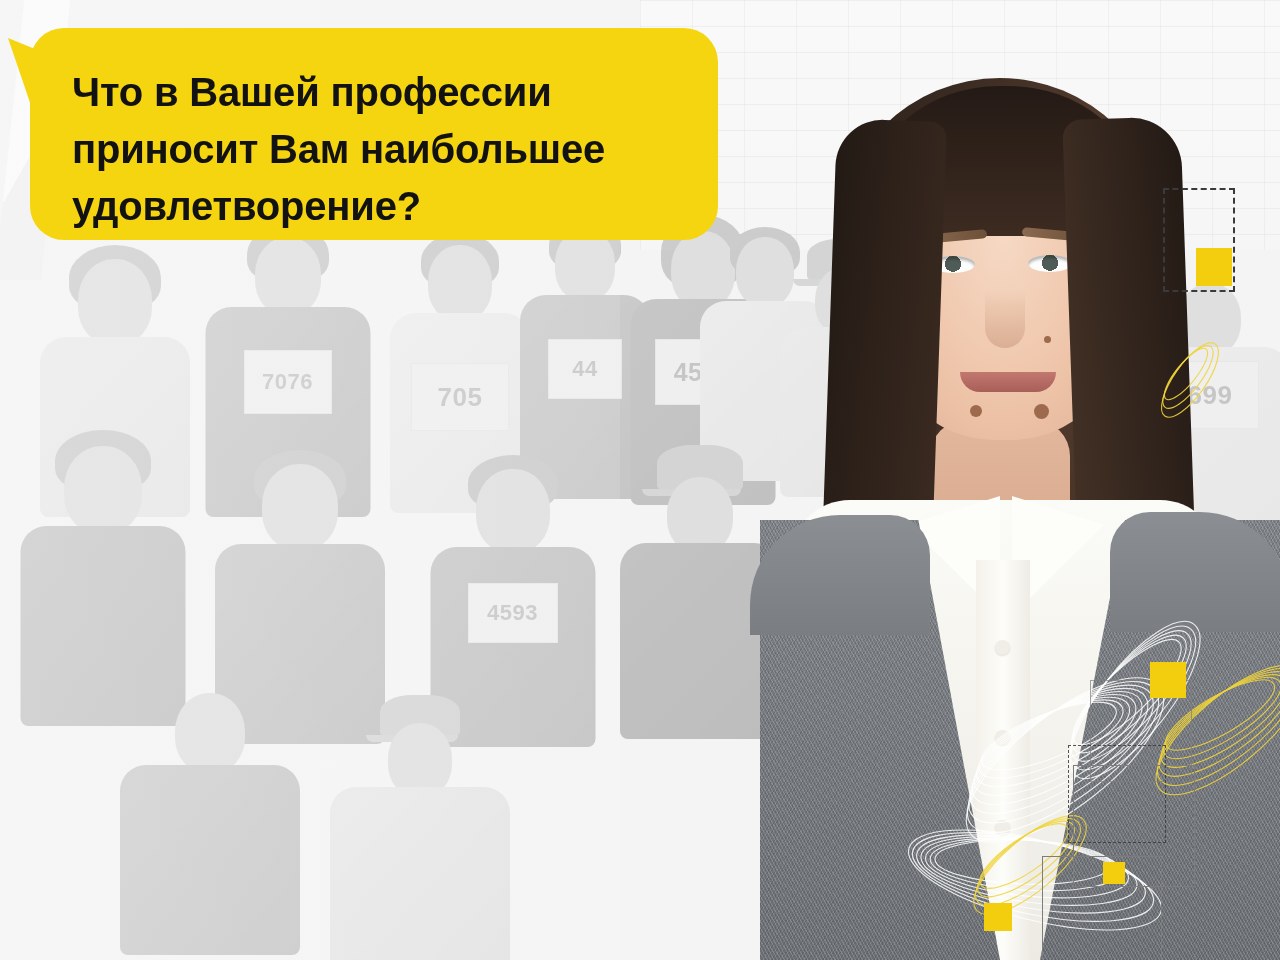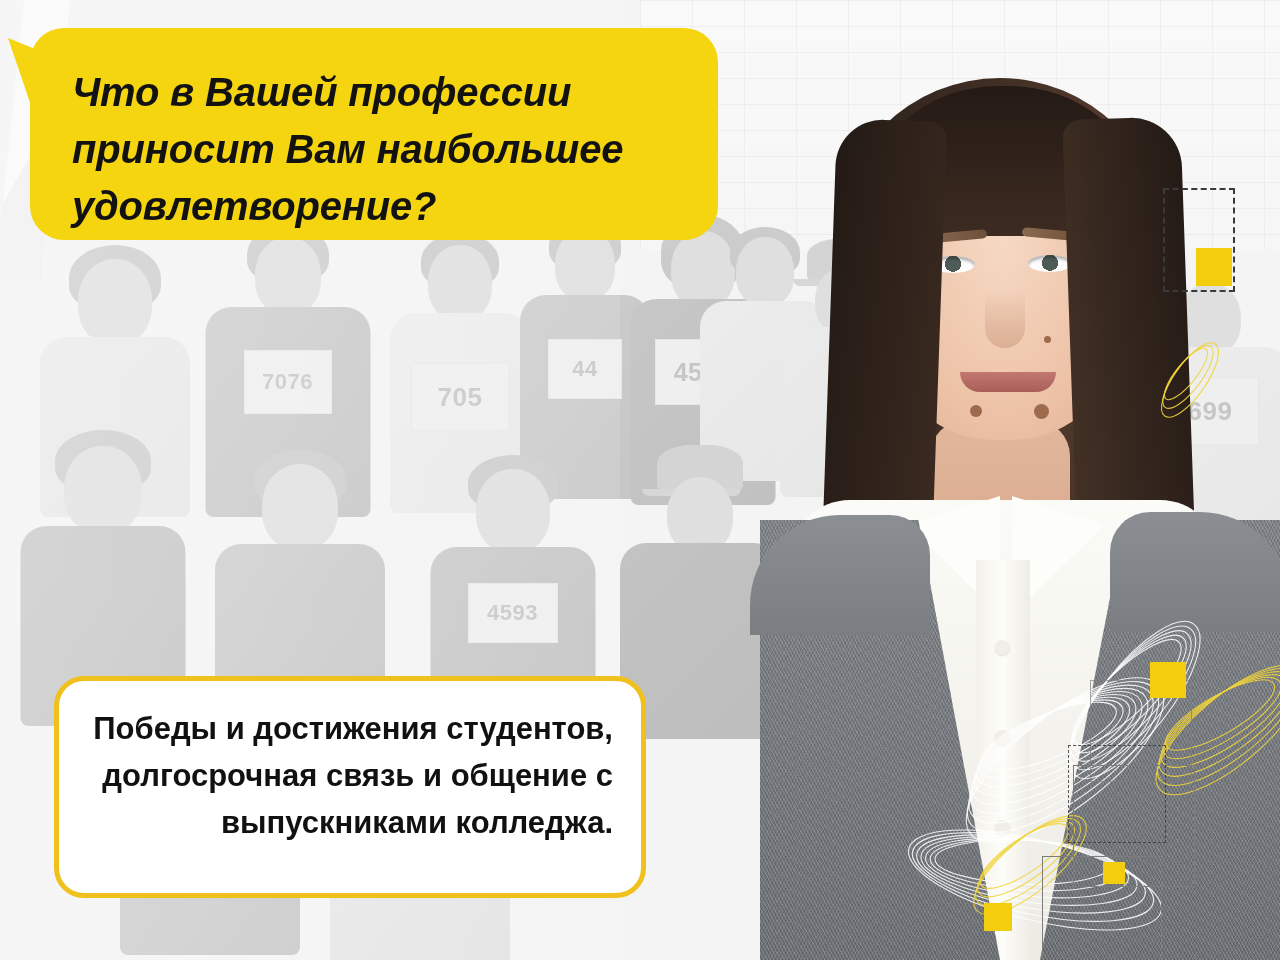--- a/index.html
+++ b/index.html
@@ -141,21 +141,20 @@
   .bubble .tail{
     position:absolute;left:-22px;top:10px;width:70px;height:110px;
     background:#F5D510;
     clip-path:polygon(0 0,100% 26%,100% 100%,46% 86%);
   }
   .bubble-text{
     position:absolute;left:42px;top:36px;width:610px;
     font-family:"Liberation Sans",sans-serif;
     font-weight:700;font-size:40px;line-height:57px;color:#121212;
     letter-spacing:-.2px;
-    font-style:italic;
   }
 
   
   .card{
     position:absolute;left:54px;top:676px;width:592px;height:222px;
     background:#fff;border:5px solid #F0C01C;border-radius:30px;
     box-sizing:border-box;
   }
   .card-text{
     position:absolute;right:28px;top:24px;width:530px;
@@ -247,21 +246,21 @@
       <div class="p" style="left:880px;top:34px;width:150px;height:250px;">
         <div class="hair" style="top:0;width:76px;height:54px;"></div>
         <div class="head" style="top:12px;width:62px;height:72px;"></div>
         <div class="body" style="top:78px;width:150px;height:180px;background:linear-gradient(135deg,#6a6a6a,#525252);"></div>
         <div class="bib" style="top:112px;width:84px;height:56px;font-size:21px;line-height:56px;">349</div>
       </div>
 
       <div class="p" style="left:1130px;top:58px;width:160px;height:250px;">
         <div class="head" style="top:10px;width:62px;height:72px;"></div>
         <div class="body" style="top:74px;width:160px;height:185px;background:linear-gradient(135deg,#efefef,#d9d9d9);"></div>
-        <div class="bib" style="top:104px;width:96px;height:66px;font-size:26px;line-height:66px;">699</div>
+        <div class="bib" style="top:88px;width:96px;height:66px;font-size:26px;line-height:66px;">699</div>
       </div>
 
       <div class="p" style="left:20px;top:215px;width:165px;height:280px;">
         <div class="hair" style="top:0;width:96px;height:62px;"></div>
         <div class="head" style="top:16px;width:78px;height:88px;"></div>
         <div class="body" style="top:96px;width:165px;height:200px;background:linear-gradient(135deg,#585858,#3f3f3f);"></div>
       </div>
 
       <div class="p" style="left:215px;top:235px;width:170px;height:280px;">
         <div class="hair" style="top:0;width:92px;height:58px;"></div>
@@ -391,18 +390,15 @@
     <div class="ysq" style="left:1150px;top:662px;width:36px;height:36px;"></div>
     <div class="ysq" style="left:1103px;top:862px;width:22px;height:22px;"></div>
     <div class="ysq" style="left:984px;top:903px;width:28px;height:28px;"></div>
   </div>
 
   <div class="bubble">
     <div class="tail"></div>
     <div class="bubble-text">Что в Вашей профессии приносит Вам наибольшее удовлетворение?</div>
   </div>
 
-  <div class="card">
-    <div class="card-text">Победы и достижения студентов, долгосрочная связь и общение с выпускниками колледжа.</div>
-  </div>
 
 
 </div>
 
 </body></html>

